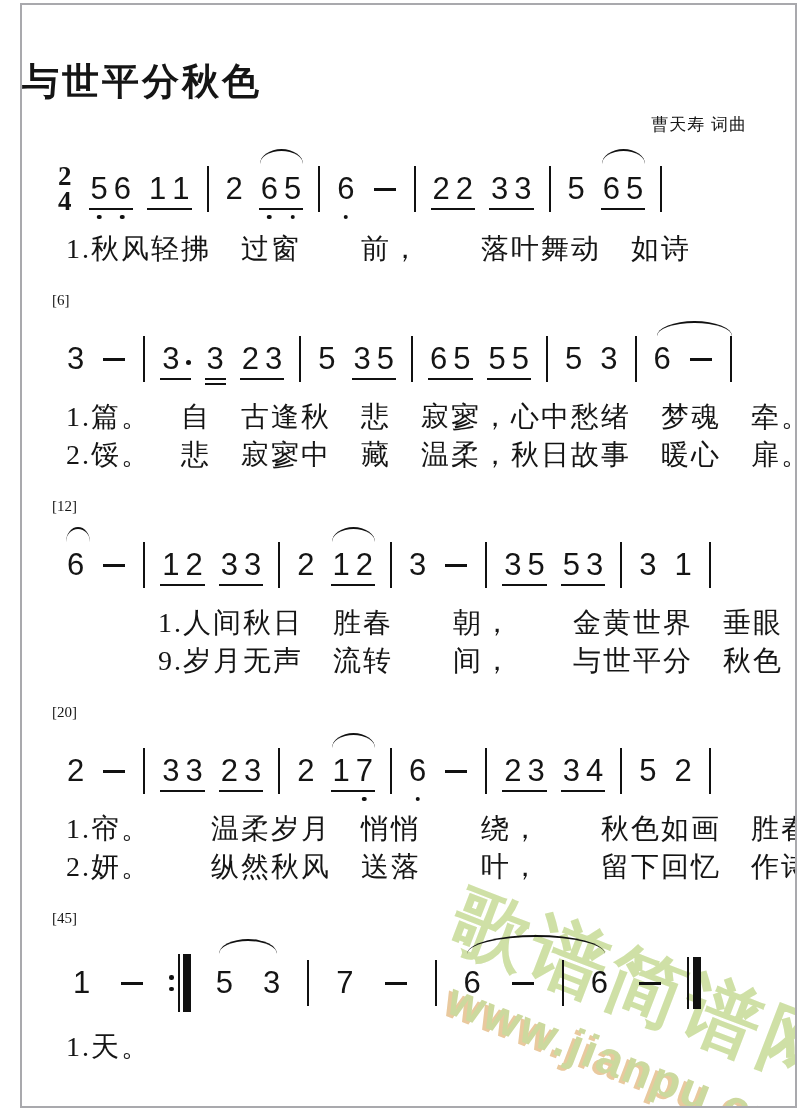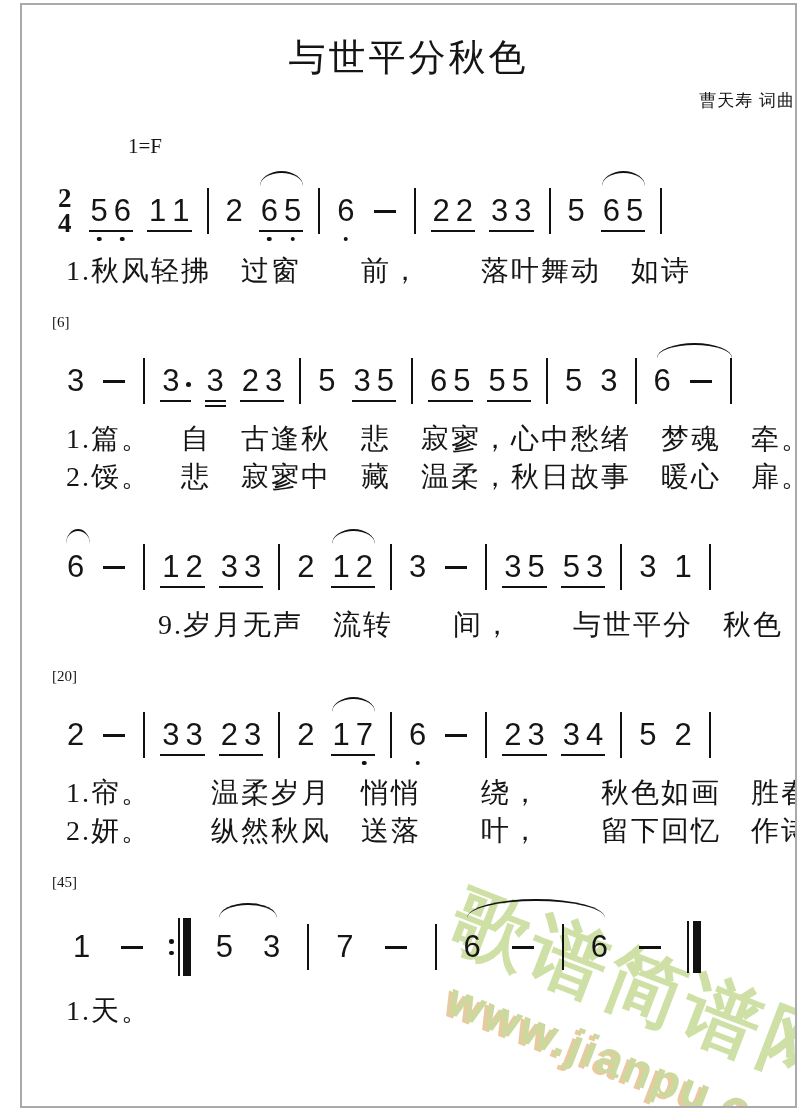--- a/index.html
+++ b/index.html
@@ -1,22 +1,22 @@
 <!DOCTYPE html>
 <html><head>
 <meta charset="utf-8">
 <style>
   html,body{margin:0;padding:0;background:#fff;}
   body{width:802px;height:1112px;font-family:"Liberation Sans",sans-serif;color:#151515;}
   .sheet{position:relative;margin:3px 0 0 20px;width:773px;height:1101px;
          border:2px solid #a9a9ad;background:#fff;overflow:hidden;}
   .content{position:relative;z-index:1;}
   
-  .title{margin-top:28px;text-align:center;font-size:37px;font-weight:normal;letter-spacing:3px;}
-  .credit{margin-top:6px;text-align:right;font-size:17px;letter-spacing:1px;}
+  .title{margin-top:52px;font-size:37px;font-weight:bold;letter-spacing:3px;}
+  .credit{margin-top:6px;padding-right:48px;text-align:right;font-size:17px;letter-spacing:1px;}
   .keyline{margin:22px 0 0 106px;font-family:"Liberation Serif",serif;font-size:21px;height:24px;}
   
   .score{margin-top:4px;padding-left:36px;}
   .system{margin-bottom:24px;}
   .marker{height:20px;font-family:"Liberation Serif",serif;font-size:15px;margin-left:-6px;}
   .notes-row{position:relative;display:flex;align-items:center;padding:24px 0 16px 0;}
   .ngroup{position:relative;display:flex;align-items:center;margin:0 6px;}
   .ngroup.beam::after{content:"";position:absolute;left:1px;right:1px;bottom:-4px;height:2px;background:#111;}
   .ngroup.beam2::before{content:"";position:absolute;left:1px;right:1px;bottom:-9px;height:2px;background:#111;}
   .note{position:relative;font-size:31px;line-height:34px;padding:0 3px;}
@@ -55,21 +55,20 @@
 </head>
 <body>
 
 <div class="sheet">
   <div class="wm wm-name" style="color: rgb(207, 224, 166);">歌谱简谱网</div>
   <div class="wm wm-url" style="text-shadow: rgb(233, 201, 158) -3px 3px 0px;">www.jianpu.cn</div>
 
   <div class="content">
     <div class="title">与世平分秋色</div>
     <div class="credit">曹天寿 词曲</div>
-    <div class="keyline">1=F</div>
     <div class="score">
         <div class="system">
           <div class="notes-row">
             <div class="timesig">
               <span>2</span>
               <span>4</span>
             </div>
             <div class="ngroup beam">
               <span class="note low">5</span>
               <span class="note low">6</span>
@@ -162,20 +161,21 @@
               <span class="note">6</span>
             </div>
             <div class="dash"></div>
             <div class="barline"></div>
             <div class="arc" style="left: 598.75px; width: 74.75px; height: 13px; top: 9px;"></div>
           </div>
           <div class="lyrics">1.篇。　自　古逢秋　悲　寂寥，心中愁绪　梦魂　牵。</div>
           <div class="lyrics">2.馁。　悲　寂寥中　藏　温柔，秋日故事　暖心　扉。</div>
         </div>
         <div class="system">
+          <div class="marker">[12]</div>
           <div class="notes-row">
             <div class="ngroup">
               <span class="note">6</span>
             </div>
             <div class="dash"></div>
             <div class="barline"></div>
             <div class="ngroup beam">
               <span class="note">1</span>
               <span class="note">2</span>
             </div>
@@ -209,20 +209,21 @@
             <div class="ngroup">
               <span class="note">3</span>
             </div>
             <div class="ngroup">
               <span class="note">1</span>
             </div>
             <div class="barline"></div>
             <div class="arc" style="left: 8px; width: 24px; height: 13px; top: 9px;"></div>
             <div class="arc" style="left: 274px; width: 43px; height: 13px; top: 9px;"></div>
           </div>
+          <div class="lyrics">1.人间秋日　胜春　　朝，　　金黄世界　垂眼</div>
           <div class="lyrics">9.岁月无声　流转　　间，　　与世平分　秋色</div>
         </div>
         <div class="system">
           <div class="marker">[20]</div>
           <div class="notes-row">
             <div class="ngroup">
               <span class="note">2</span>
             </div>
             <div class="dash"></div>
             <div class="barline"></div>

